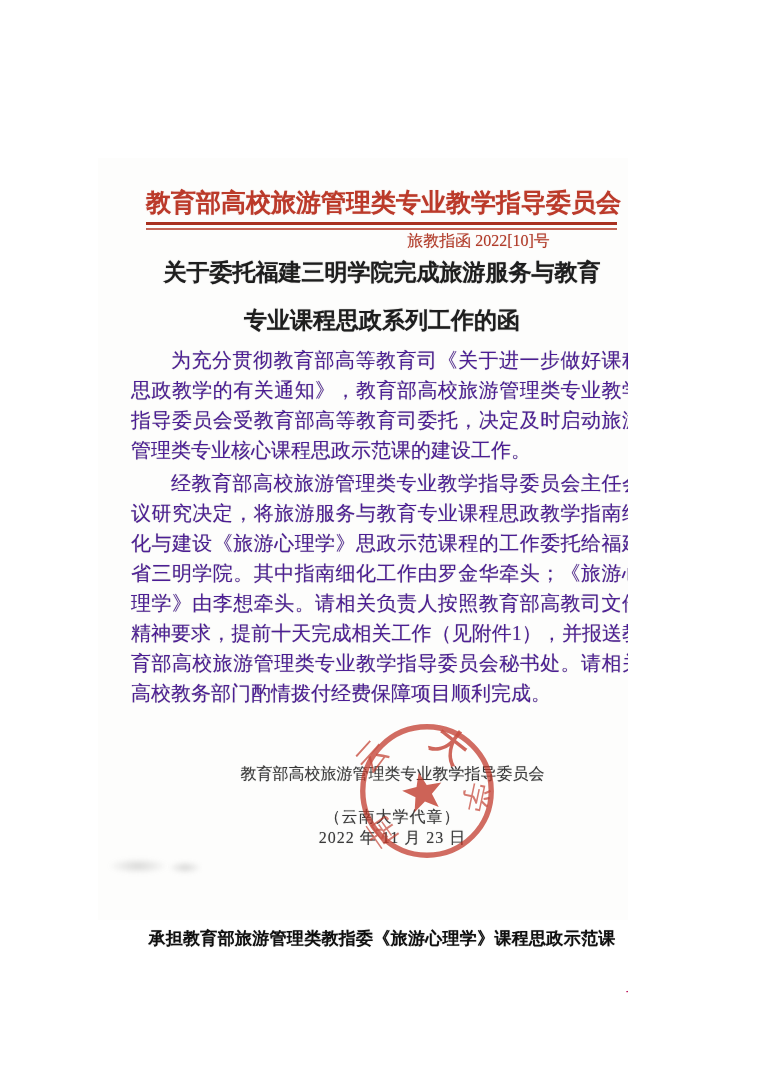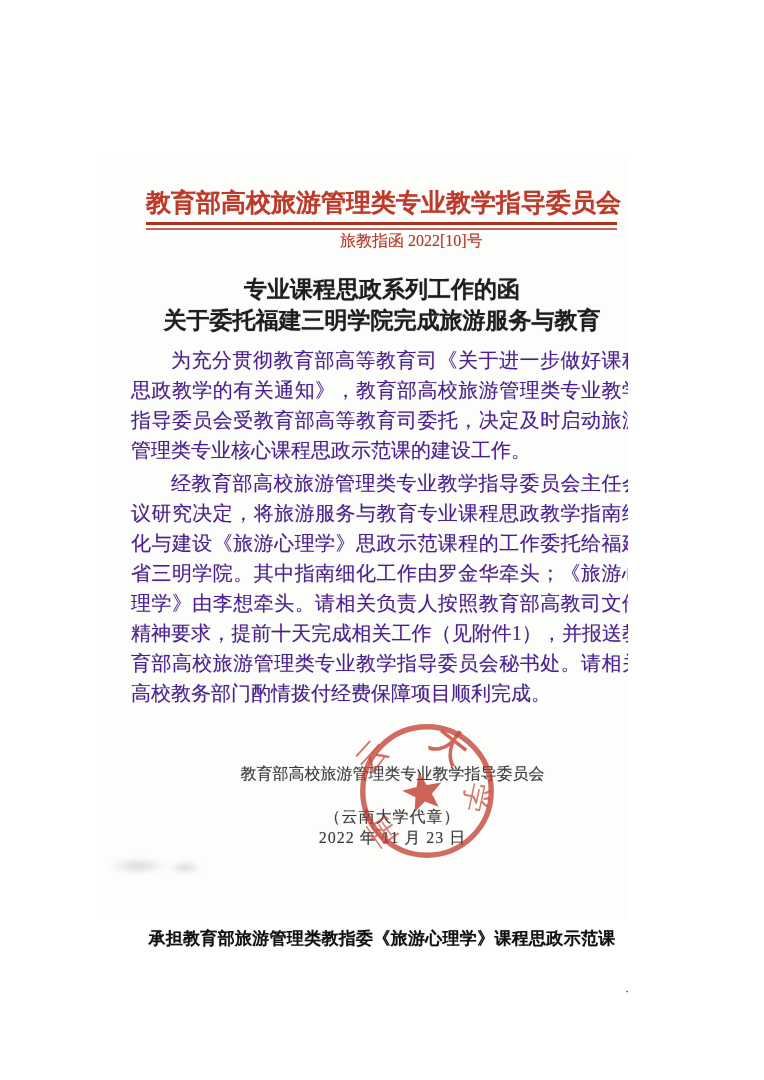--- a/index.html
+++ b/index.html
@@ -29,21 +29,21 @@
     font-weight:bold;font-size:25px;line-height:32px;
     color:#bb3a2a;white-space:nowrap;
     text-align:justify;text-align-last:justify;
     text-shadow:0 0 1px rgba(187,58,42,.45);
   }
   .rule-thick{position:absolute;left:146px;top:222px;width:471px;height:3px;background:#a93120;}
   .rule-thin{position:absolute;left:146px;top:228px;width:471px;height:2px;background:#b84a38;opacity:.85;}
 
   .doc-number{
     position:absolute;left:340px;top:231px;width:277px;
-    text-align:left;font-size:16px;color:#b03a28;
+    text-align:center;font-size:16px;color:#b03a28;
     text-shadow:0 0 1px rgba(176,58,40,.4);
   }
 
   .title{
     position:absolute;left:126px;top:257px;width:512px;
     text-align:center;color:#1e1e1e;
     font-family:"Liberation Sans","DejaVu Sans",sans-serif;
     font-weight:bold;font-size:23px;
     text-shadow:0 0 1px rgba(20,20,20,.5);
   }
@@ -98,22 +98,22 @@
   <div class="smudge b"></div>
 
   <div class="letterhead">教育部高校旅游管理类专业教学指导委员会</div>
 
   <div class="rule-thick"></div>
   <div class="rule-thin"></div>
 
   <div class="doc-number">旅教指函 2022[10]号</div>
 
   <div class="title">
+    <span class="line line1">关于委托福建三明学院完成旅游服务与教育</span>
     <span class="line line2">专业课程思政系列工作的函</span>
-    <span class="line line1">关于委托福建三明学院完成旅游服务与教育</span>
   </div>
 
   <div class="body-text">
     <p>为充分贯彻教育部高等教育司《关于进一步做好课程思政教学的有关通知》，教育部高校旅游管理类专业教学指导委员会受教育部高等教育司委托，决定及时启动旅游管理类专业核心课程思政示范课的建设工作。</p>
     <p>经教育部高校旅游管理类专业教学指导委员会主任会议研究决定，将旅游服务与教育专业课程思政教学指南细化与建设《旅游心理学》思政示范课程的工作委托给福建省三明学院。其中指南细化工作由罗金华牵头；《旅游心理学》由李想牵头。请相关负责人按照教育部高教司文件精神要求，提前十天完成相关工作（见附件1），并报送教育部高校旅游管理类专业教学指导委员会秘书处。请相关高校教务部门酌情拨付经费保障项目顺利完成。</p>
   </div>
 
   <div class="signature">
     <div class="sig-org">教育部高校旅游管理类专业教学指导委员会</div>
     <div class="sig-behalf">（云南大学代章）</div>

